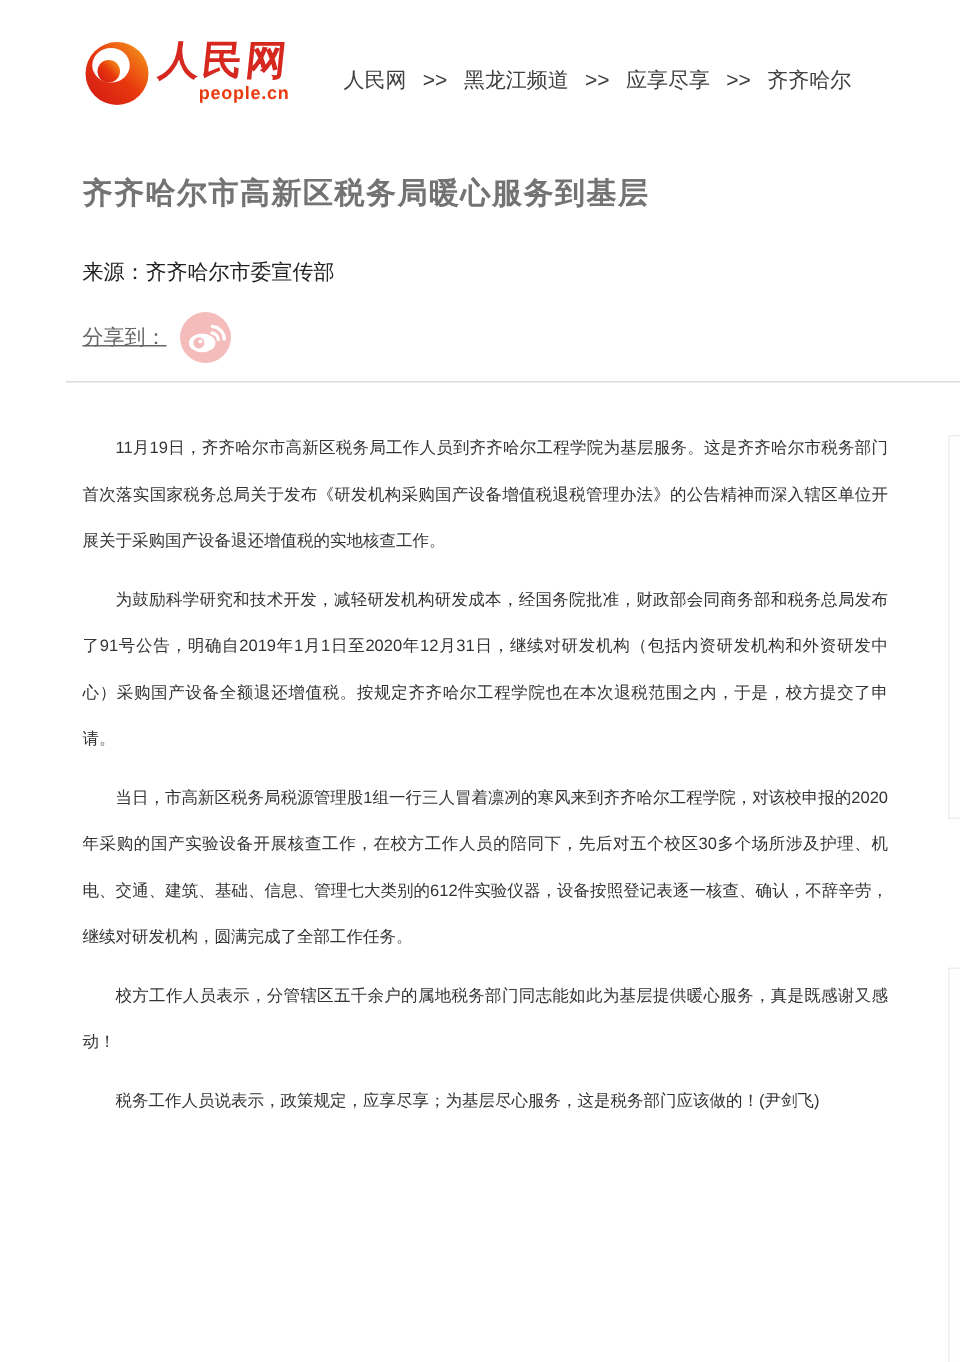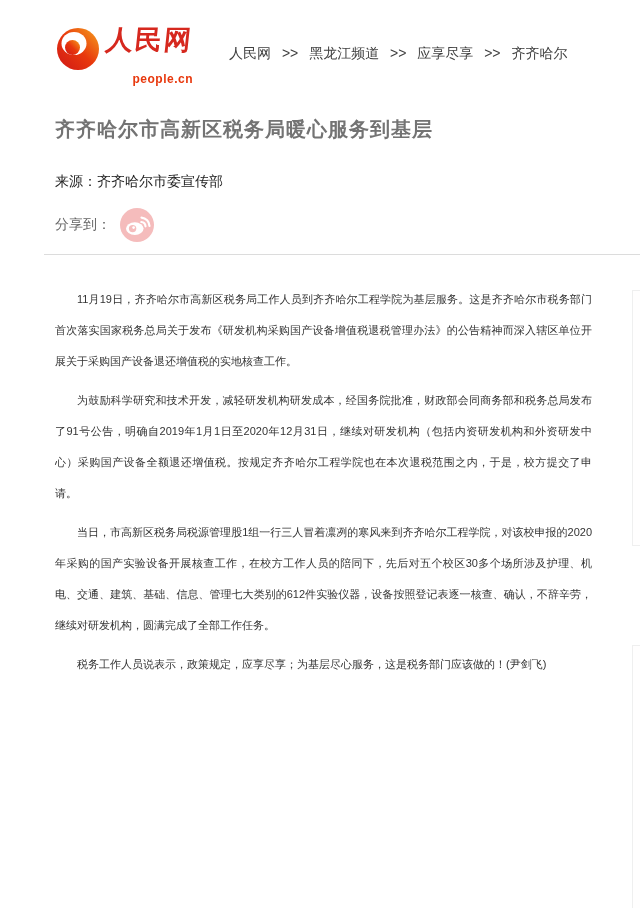--- a/index.html
+++ b/index.html
@@ -5,31 +5,31 @@
   html,body{margin:0;padding:0;background:#ffffff;}
   .page{
     position:relative;width:640px;height:908px;background:#fff;overflow:hidden;
     font-family:"Liberation Sans","DejaVu Sans",sans-serif;color:#333;
   }
   
   .site-header{display:flex;align-items:flex-start;padding:26px 0 0 55px;height:52px;}
   .logo{display:flex;align-items:flex-start;cursor:pointer;}
   .logo-txt{margin-left:5px;display:flex;flex-direction:column;align-items:flex-end;}
   .logo-cn{font-size:27px;line-height:28px;font-weight:700;color:#d6281e;transform:skewX(-6deg);letter-spacing:2px;}
-  .logo-en{font-size:12px;line-height:14px;font-weight:700;color:#e8380d;letter-spacing:.5px;margin-top:18px;}
+  .logo-en{font-size:12px;line-height:14px;font-weight:700;color:#e8380d;letter-spacing:.5px;margin-top:1px;}
   .breadcrumb{margin-left:36px;padding-top:19px;font-size:14px;color:#404040;white-space:nowrap;}
   .breadcrumb .sep{margin:0 7px;color:#404040;}
   .breadcrumb .bc-item{cursor:pointer;}
   
   .page-title{margin:31px 40px 0 55px;font-size:20px;line-height:40px;font-weight:700;color:#737373;letter-spacing:1px;}
   .source-line{margin:24px 48px 16px 55px;font-size:14px;color:#222;}
   .meta-row{display:flex;justify-content:space-between;align-items:center;margin:5px 14px 0 55px;height:36px;}
   .date{font-size:14px;color:#595959;}
   .share{display:flex;align-items:center;}
-  .share-label{font-size:14px;color:#666;margin-right:9px;}
+  .share-label{font-size:14px;color:#666;margin-right:9px;text-decoration:underline;}
   .share-btn{width:34px;height:34px;border-radius:50%;cursor:pointer;display:block;}
   .divider{margin:11px 0 0 44px;height:0;border-top:1px solid #dcdcdc;}
   
   .article-body{margin:29px 48px 0 55px;font-size:11px;line-height:31px;color:#333;text-align:justify;}
   .article-body p{margin:0 0 8px 0;text-indent:2em;}
   
   .side-box{position:absolute;left:632px;width:40px;background:#fffefe;border:1px solid #efefef;}
   .side-box.top{top:290px;height:254px;}
   .side-box.bottom{top:645px;height:300px;}
 </style>
@@ -89,19 +89,20 @@
       </span>
     </span>
   </div>
 
   <div class="divider"></div>
 
   <div class="article-body">
     <p>11月19日，齐齐哈尔市高新区税务局工作人员到齐齐哈尔工程学院为基层服务。这是齐齐哈尔市税务部门首次落实国家税务总局关于发布《研发机构采购国产设备增值税退税管理办法》的公告精神而深入辖区单位开展关于采购国产设备退还增值税的实地核查工作。</p>
     <p>为鼓励科学研究和技术开发，减轻研发机构研发成本，经国务院批准，财政部会同商务部和税务总局发布了91号公告，明确自2019年1月1日至2020年12月31日，继续对研发机构（包括内资研发机构和外资研发中心）采购国产设备全额退还增值税。按规定齐齐哈尔工程学院也在本次退税范围之内，于是，校方提交了申请。</p>
     <p>当日，市高新区税务局税源管理股1组一行三人冒着凛冽的寒风来到齐齐哈尔工程学院，对该校申报的2020年采购的国产实验设备开展核查工作，在校方工作人员的陪同下，先后对五个校区30多个场所涉及护理、机电、交通、建筑、基础、信息、管理七大类别的612件实验仪器，设备按照登记表逐一核查、确认，不辞辛劳，继续对研发机构，圆满完成了全部工作任务。</p>
+    <p>校方工作人员表示，分管辖区五千余户的属地税务部门同志能如此为基层提供暖心服务，真是既感谢又感动！</p>
     <p>税务工作人员说表示，政策规定，应享尽享；为基层尽心服务，这是税务部门应该做的！(尹剑飞)</p>
   </div>
 
   <div class="side-box top"></div>
   <div class="side-box bottom"></div>
 
 </div>
 
 </body></html>

